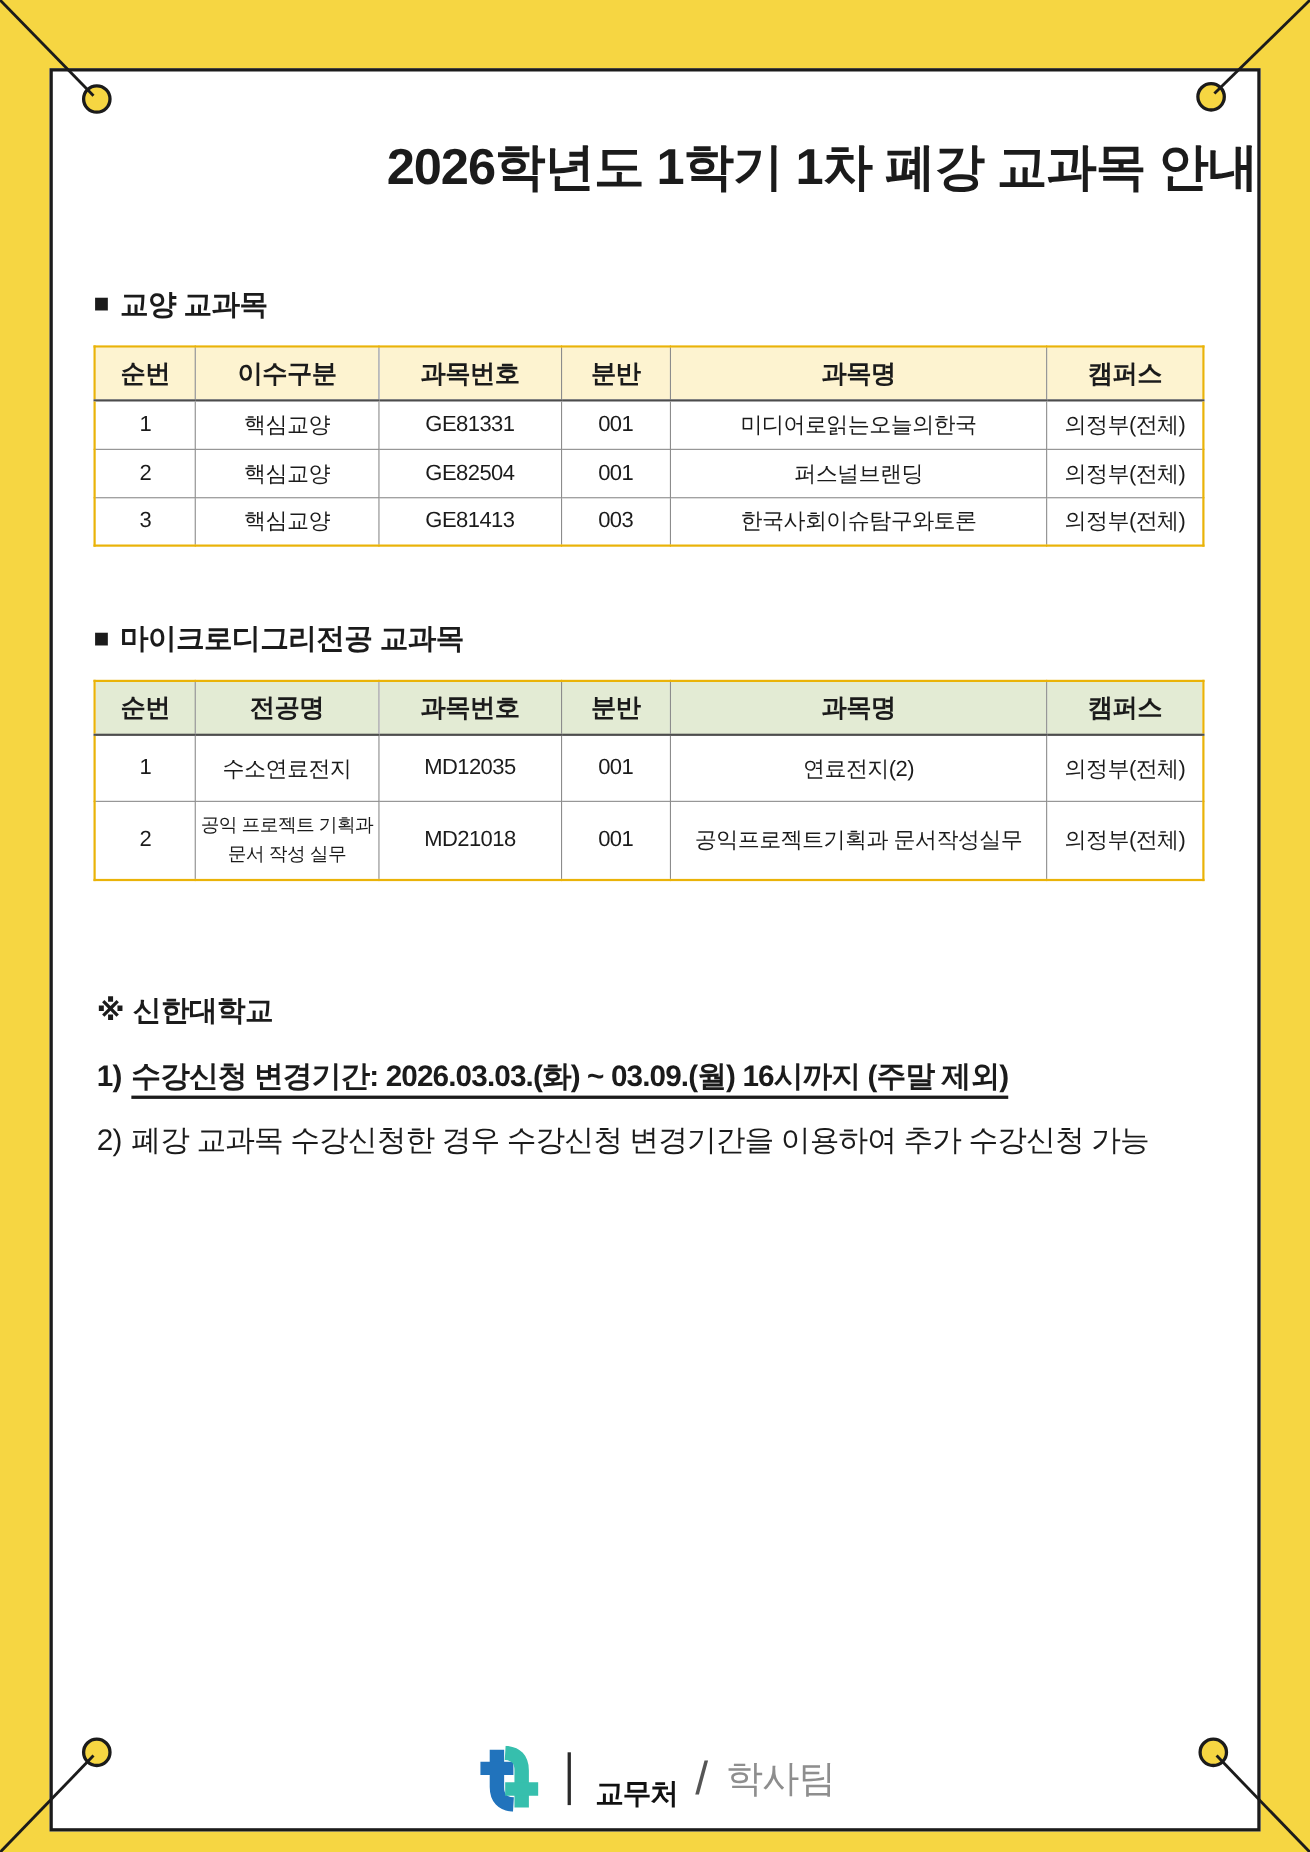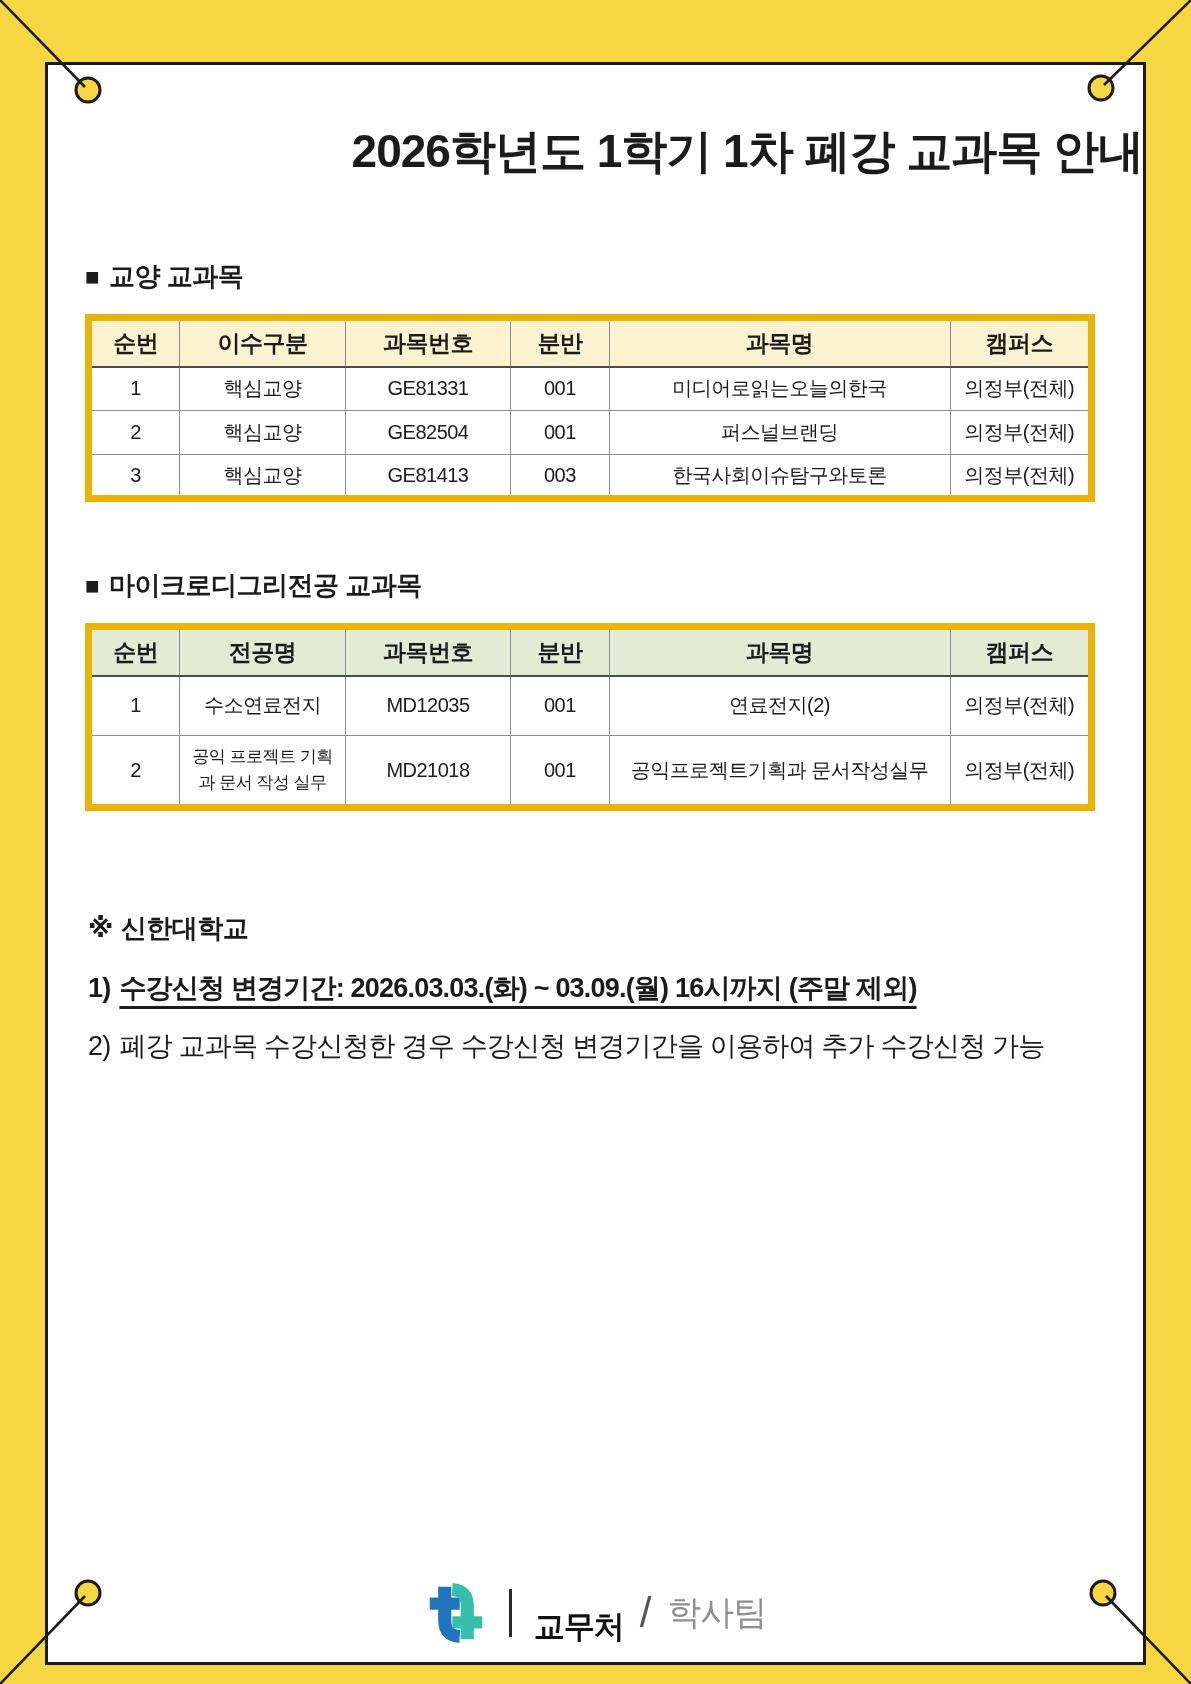--- a/index.html
+++ b/index.html
@@ -41,21 +41,21 @@
     font-size:26px;font-weight:800;letter-spacing:-0.5px;
   }
   .section-heading .marker{
     display:inline-block;margin-right:10px;line-height:1;
     font-size:24px;
   }
   .section-heading.second{margin-top:66px;}
 
   table.course-table{
     margin-left:37px;width:1010px;table-layout:fixed;
-    border-collapse:collapse;border:7px solid #eab308;
+    border-collapse:collapse;border:2px solid #eab308;
   }
   .course-table th,.course-table td{
     border:1px solid #8C8C8C;text-align:center;vertical-align:middle;
     padding:2px 4px;box-sizing:border-box;overflow:hidden;
   }
   .course-table thead th{
     height:49px;font-size:23px;font-weight:800;letter-spacing:-0.5px;
     border-bottom:2px solid #4D4D4D;
   }
   .table-liberal thead th{background:var(--table1-header-bg);}
@@ -83,21 +83,21 @@
 
   .footer{
     position:absolute;left:0;right:0;bottom:14px;
     display:flex;align-items:center;justify-content:center;gap:14px;
   }
   .logo-mark{width:62px;height:60px;flex:0 0 auto;}
   .logo-blue-stroke{stroke:var(--logo-blue);}
   .logo-teal-stroke{stroke:var(--logo-teal);}
   .university-name{font-size:44px;font-weight:900;letter-spacing:-1.5px;color:#111;}
   .footer-divider{width:3px;height:48px;background:#2A2A2A;margin:0 8px;}
-  .department-name{font-size:31px;font-weight:800;letter-spacing:-1px;color:#111;margin-top:28px;}
+  .department-name{font-size:26px;font-weight:800;letter-spacing:-1px;color:#111;margin-top:28px;}
   .footer-slash{font-size:42px;font-weight:300;color:#555;margin:0 2px;}
   .team-name{font-size:34px;font-weight:500;letter-spacing:-1px;color:var(--muted-gray);}
 </style>
 </head>
 <body>
 
 <div class="paper">
   <div class="content">
 
     <h1 class="page-title">2026학년도 1학기 1차 폐강 교과목 안내</h1>

